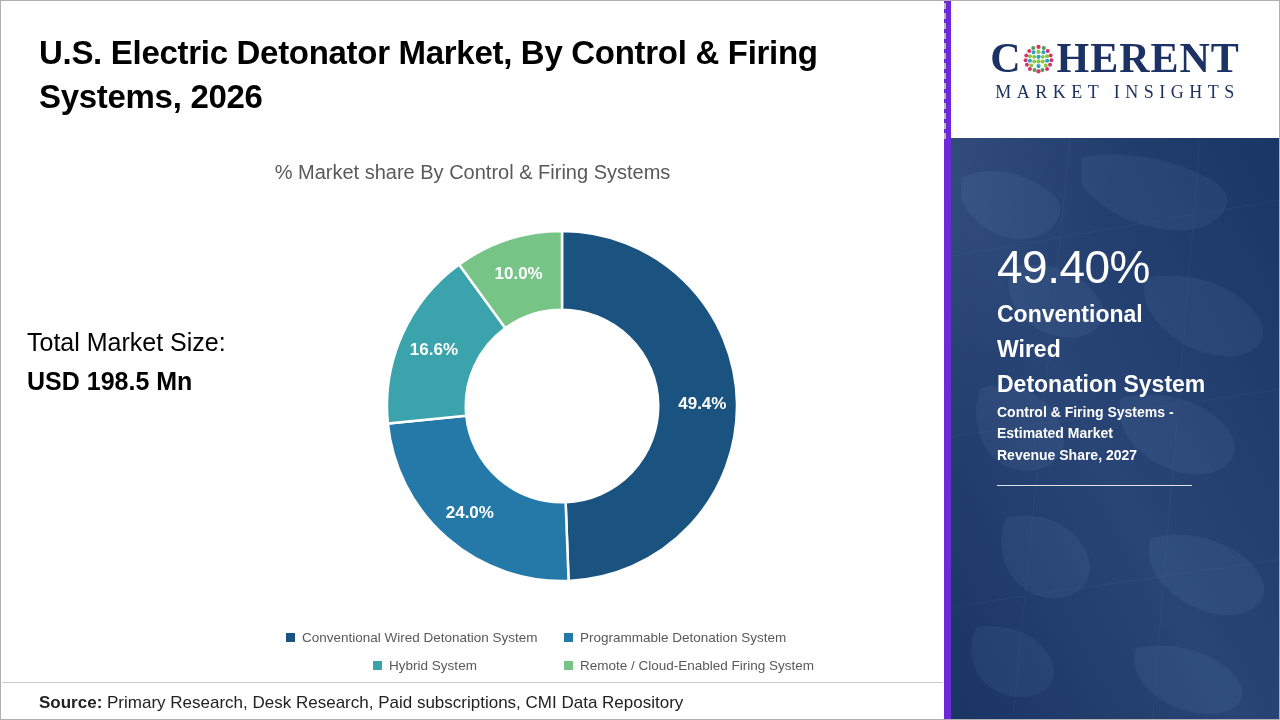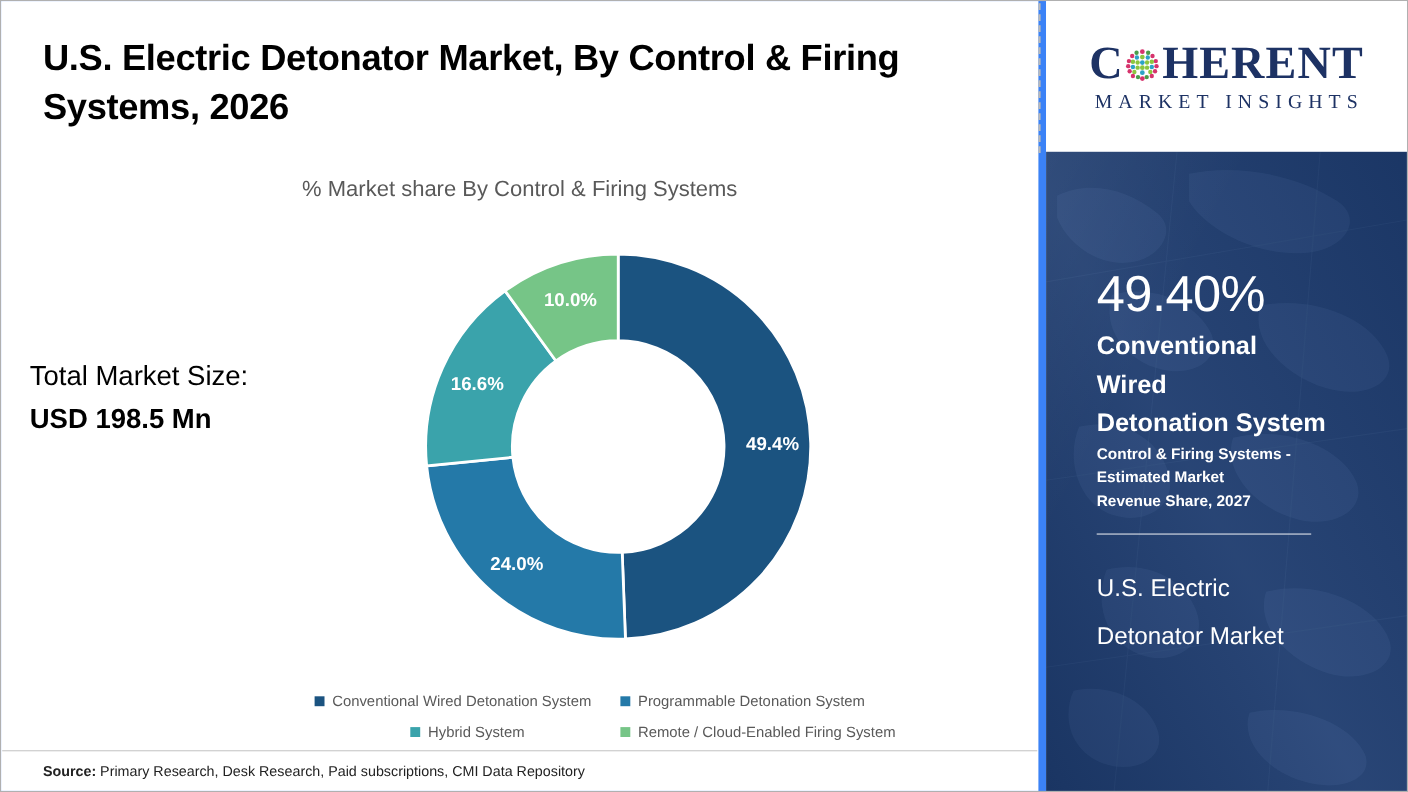--- a/index.html
+++ b/index.html
@@ -5,21 +5,21 @@
   * { box-sizing: border-box; margin: 0; padding: 0; }
   html, body {
     width: 1280px; height: 720px;
     font-family: "Liberation Sans", sans-serif;
     background: #ffffff;
     overflow: hidden;
   }
   .page {
     position: relative;
     width: 1280px; height: 720px;
-    background: #3b82f6;
+    background: #6d28d9;
     border: 1px solid #b0b0b0;
   }
 
   
   .left-panel {
     position: absolute;
     left: 0; top: 0;
     width: 943px; height: 718px;
     background: #ffffff;
   }
@@ -95,21 +95,21 @@
   
   .source-divider {
     position: absolute;
     left: 1px; top: 681px;
     width: 941px; height: 1px;
     background: #c8c8c8;
   }
   .source-line {
     position: absolute;
     left: 38px; top: 692px;
-    font-size: 13px;
+    font-size: 17px;
     color: #222222;
   }
   .source-line b { font-weight: bold; }
 
   
   .dashed-sep {
     position: absolute;
     left: 943px; top: 2px;
     width: 0; height: 136px;
     border-left: 2px dashed #b9b9b9;
@@ -354,21 +354,16 @@
           <span>Detonation System</span>
         </div>
         <div class="stat-desc">
           <span>Control &amp; Firing Systems -</span>
           <br>
           <span>Estimated Market</span>
           <br>
           <span>Revenue Share, 2027</span>
         </div>
         <div class="hr-rule"></div>
-        <div class="market-name">
-          <span>U.S. Electric</span>
-          <br>
-          <span>Detonator Market</span>
-        </div>
       </div>
     </div>
   </div>
 </div>
 
 </body></html>

